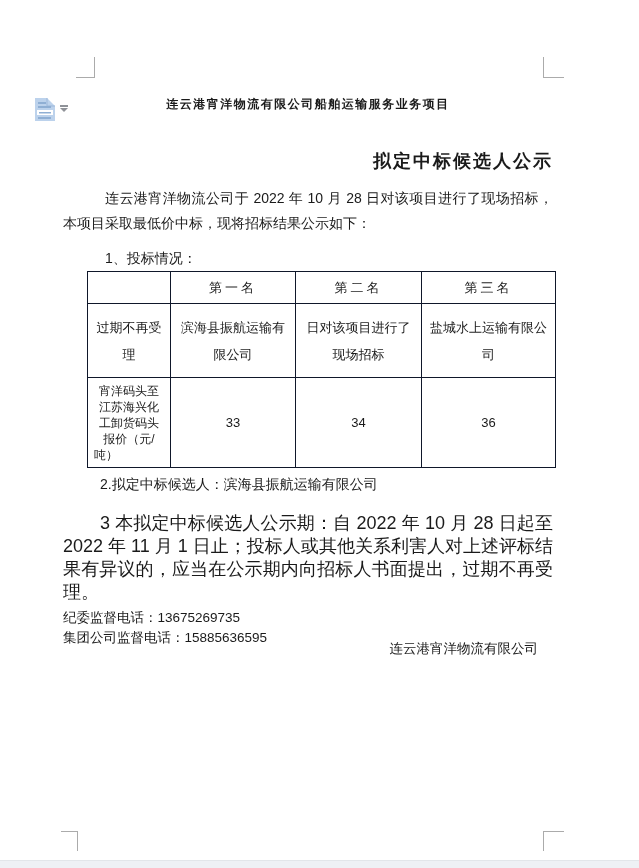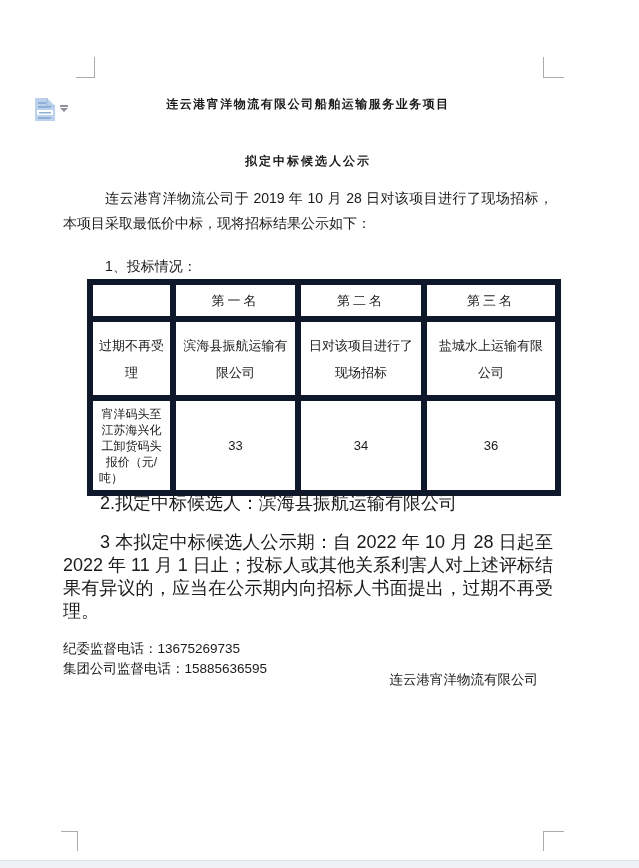--- a/index.html
+++ b/index.html
@@ -15,43 +15,43 @@
   .paste-btn{position:absolute;left:35px;top:98px;width:20px;height:23px;cursor:pointer;}
   .paste-dd{position:absolute;left:59px;top:105px;width:9px;height:8px;cursor:pointer;}
   .paste-dd .bar{width:8px;height:2px;background:#8f9298;margin:0 auto;}
   .paste-dd .tri{width:0;height:0;margin:1px auto 0;
     border-left:4px solid transparent;border-right:4px solid transparent;
     border-top:4px solid #8f9298;}
   
   .doc{position:absolute;left:63px;top:0;width:490px;}
   .title{padding-top:94px;text-align:center;font-size:12px;font-weight:bold;
     letter-spacing:1.5px;line-height:20px;}
-  .subtitle{margin-top:37px;text-align:center;font-size:12px;font-weight:bold;
+  .subtitle{margin-top:37px;text-align:right;font-size:18px;font-weight:bold;
     letter-spacing:2px;line-height:20px;}
   .intro{margin-top:15px;font-size:14px;line-height:25px;text-indent:42px;
     text-align:justify;}
-  .sec1{margin-top:23px;padding-left:42px;font-size:14px;line-height:15px;}
+  .sec1{margin-top:15px;padding-left:42px;font-size:14px;line-height:15px;}
   
   table.bid{margin:5px 0 0 24px;border-collapse:collapse;table-layout:fixed;
     width:468px;font-size:13px;}
-  table.bid td{border:6px solid #0f172a;text-align:center;vertical-align:middle;
+  table.bid td{border:1px solid #0f172a;text-align:center;vertical-align:middle;
     padding:0 6px;overflow:hidden;}
   tr.r1 td{height:31px;letter-spacing:3px;}
   tr.r2 td{height:73px;line-height:27px;}
   tr.r3 td{height:89px;}
   tr.r4 td{height:87px;}
   td.lbl{font-size:13px;line-height:24px;padding:0 5px;}
   td.lbl-sm{font-size:12px;line-height:16px;text-align:justify;
     text-align-last:left;padding:0 5px;}
   td.vtop{vertical-align:top;padding-top:4px;}
   
-  .sec2{padding-left:37px;font-size:18px;line-height:15px;}
+  .sec2{margin-top:9px;padding-left:37px;font-size:14px;line-height:15px;}
   .sec3{margin-top:20px;font-size:18px;line-height:23px;text-indent:37px;
     text-align:justify;}
-  .phone{margin-top:16px;font-size:13.5px;line-height:20px;}
+  .phone{margin-top:4px;font-size:13.5px;line-height:20px;}
   .phone + .phone{margin-top:0;}
   .sign{margin-top:-8px;text-align:right;padding-right:15px;
     font-size:13.5px;line-height:18px;}
   
   .page-gap{position:absolute;left:0;bottom:0;width:639px;height:7px;
     background:#eef1f5;border-top:1px solid #e2e6ea;}
 </style>
 </head>
 <body>
 
@@ -90,21 +90,21 @@
   <div class="bar"></div>
   <div class="tri"></div>
 </div>
 
 <div class="doc">
 
   <div class="title">连云港宵洋物流有限公司船舶运输服务业务项目</div>
 
   <div class="subtitle">拟定中标候选人公示</div>
 
-  <div class="intro">连云港宵洋物流公司于 2019 年 10 月 28 日对该项目进行了现场招标，本项目采取最低价中标，现将招标结果公示如下：</div>
+  <div class="intro">连云港宵洋物流公司于 2022 年 10 月 28 日对该项目进行了现场招标，本项目采取最低价中标，现将招标结果公示如下：</div>
 
   <div class="sec1">1、投标情况：</div>
 
   <table class="bid">
     <colgroup>
       <col style="width:83px">
         <col style="width:125px">
         <col style="width:126px">
         <col style="width:134px">
     </colgroup>

